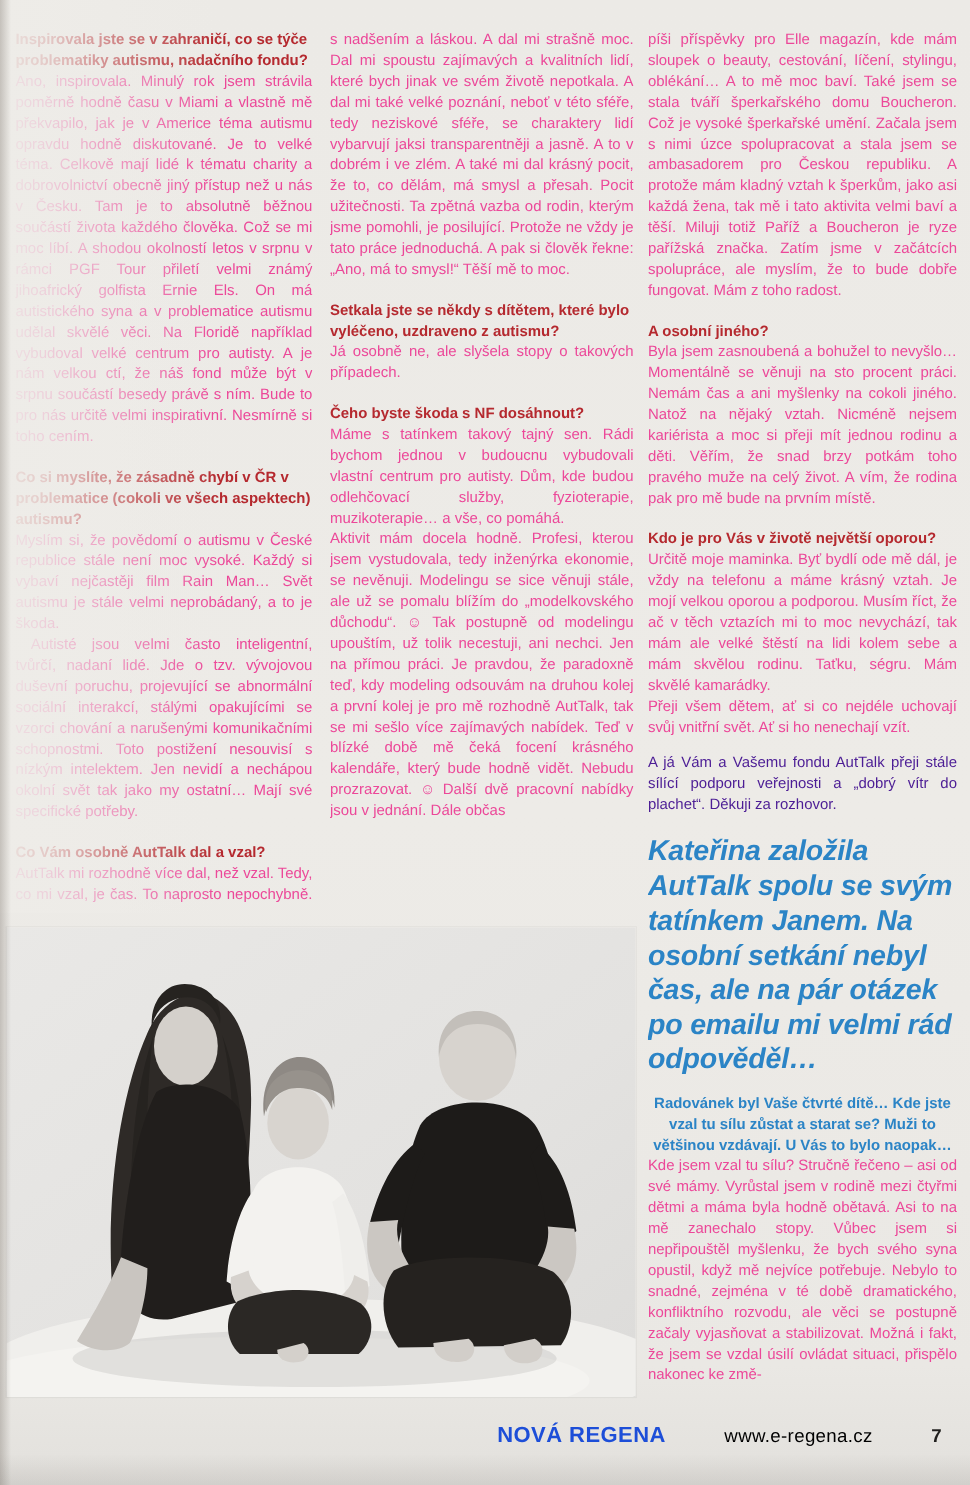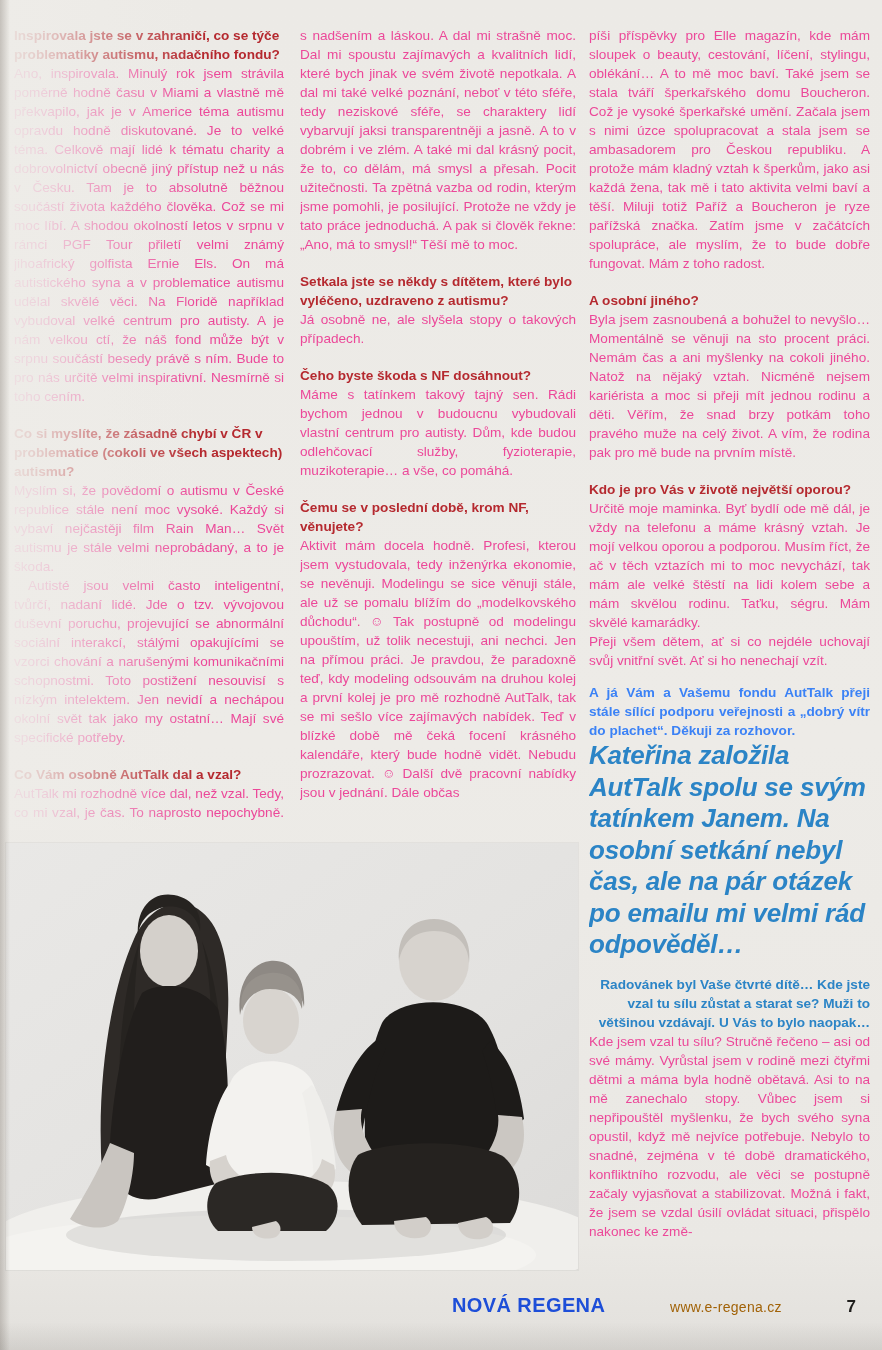--- a/index.html
+++ b/index.html
@@ -21,32 +21,32 @@
     pointer-events:none;z-index:5;}
   
   .col{position:absolute;top:26px;overflow:hidden;}
   .col-left{left:14px;width:270px;height:800px;}
   .col-mid{left:300px;width:276px;height:800px;}
   .col-right{left:589px;width:281px;height:1280px;}
   p{margin:0;font-size:13.6px;line-height:19px;text-align:justify;color:#ec4899;}
   .q{color:#b5292f;font-weight:700;margin-top:18px;text-align:left;}
   .col p:first-child{margin-top:0;}
   .indent{text-indent:14px;}
-  .closing{color:#3b82f6;font-weight:700;margin-top:13px;}
+  .closing{color:#4c1d95;font-weight:400;margin-top:13px;}
   .lede{color:#2b84c6;font-weight:700;font-style:italic;font-size:26px;line-height:31.5px;
-    text-align:left;letter-spacing:-.2px;}
-  .blueq{color:#2b84c6;font-weight:700;margin-top:14px;text-align:right;}
+    text-align:left;margin-top:18px;letter-spacing:-.2px;}
+  .blueq{color:#2b84c6;font-weight:700;margin-top:14px;text-align:center;}
   
   .photo{position:absolute;left:6px;top:843px;width:572px;height:427px;overflow:hidden;
     box-shadow:0 0 0 1px rgba(0,0,0,.04);}
   
   .footer{position:absolute;top:1294px;left:452px;width:404px;display:flex;
     justify-content:space-between;align-items:baseline;z-index:6;}
   .footer .mag{font-weight:700;font-size:20px;letter-spacing:.4px;color:#1d4ed8;}
-  .footer .url{font-size:14px;color:#a16207;letter-spacing:.3px;}
+  .footer .url{font-size:17px;color:#000000;letter-spacing:.3px;}
   .footer .num{font-weight:700;font-size:17px;color:#201f1d;}
 </style>
 </head>
 <body>
 
 <div class="page">
 
   <div class="col col-left">
     <p class="q">Inspirovala jste se v zahraničí, co se týče problematiky autismu, nadačního fondu?</p>
     <p>Ano, inspirovala. Minulý rok jsem strávila poměrně hodně času v Miami a vlastně mě překvapilo, jak je v Americe téma autismu opravdu hodně diskutované. Je to velké téma. Celkově mají lidé k tématu charity a dobrovolnictví obecně jiný přístup než u nás v Česku. Tam je to absolutně běžnou součástí života každého člověka. Což se mi moc líbí. A shodou okolností letos v srpnu v rámci PGF Tour přiletí velmi známý jihoafrický golfista Ernie Els. On má autistického syna a v problematice autismu udělal skvělé věci. Na Floridě například vybudoval velké centrum pro autisty. A je nám velkou ctí, že náš fond může být v srpnu součástí besedy právě s ním. Bude to pro nás určitě velmi inspirativní. Nesmírně si toho cením.</p>
@@ -56,21 +56,20 @@
     <p class="q">Co Vám osobně AutTalk dal a vzal?</p>
     <p>AutTalk mi rozhodně více dal, než vzal. Tedy, co mi vzal, je čas. To naprosto nepochybně. Ale tak je to se vším, co člověk dělá</p>
   </div>
 
   <div class="col col-mid">
     <p>s nadšením a láskou. A dal mi strašně moc. Dal mi spoustu zajímavých a kvalitních lidí, které bych jinak ve svém životě nepotkala. A dal mi také velké poznání, neboť v této sféře, tedy neziskové sféře, se charaktery lidí vybarvují jaksi transparentněji a jasně. A to v dobrém i ve zlém. A také mi dal krásný pocit, že to, co dělám, má smysl a přesah. Pocit užitečnosti. Ta zpětná vazba od rodin, kterým jsme pomohli, je posilující. Protože ne vždy je tato práce jednoduchá. A pak si člověk řekne: „Ano, má to smysl!“ Těší mě to moc.</p>
     <p class="q">Setkala jste se někdy s dítětem, které bylo vyléčeno, uzdraveno z autismu?</p>
     <p>Já osobně ne, ale slyšela stopy o takových případech.</p>
     <p class="q">Čeho byste škoda s NF dosáhnout?</p>
     <p>Máme s tatínkem takový tajný sen. Rádi bychom jednou v budoucnu vybudovali vlastní centrum pro autisty. Dům, kde budou odlehčovací služby, fyzioterapie, muzikoterapie… a vše, co pomáhá.</p>
-    <p class="q">Čemu se v poslední době, krom NF, věnujete?</p>
     <p>Aktivit mám docela hodně. Profesi, kterou jsem vystudovala, tedy inženýrka ekonomie, se nevěnuji. Modelingu se sice věnuji stále, ale už se pomalu blížím do „modelkovského důchodu“. ☺ Tak postupně od modelingu upouštím, už tolik necestuji, ani nechci. Jen na přímou práci. Je pravdou, že paradoxně teď, kdy modeling odsouvám na druhou kolej a první kolej je pro mě rozhodně AutTalk, tak se mi sešlo více zajímavých nabídek. Teď v blízké době mě čeká focení krásného kalendáře, který bude hodně vidět. Nebudu prozrazovat. ☺ Další dvě pracovní nabídky jsou v jednání. Dále občas</p>
   </div>
 
   <div class="col col-right">
     <p>píši příspěvky pro Elle magazín, kde mám sloupek o beauty, cestování, líčení, stylingu, oblékání… A to mě moc baví. Také jsem se stala tváří šperkařského domu Boucheron. Což je vysoké šperkařské umění. Začala jsem s nimi úzce spolupracovat a stala jsem se ambasadorem pro Českou republiku. A protože mám kladný vztah k šperkům, jako asi každá žena, tak mě i tato aktivita velmi baví a těší. Miluji totiž Paříž a Boucheron je ryze pařížská značka. Zatím jsme v začátcích spolupráce, ale myslím, že to bude dobře fungovat. Mám z toho radost.</p>
     <p class="q">A osobní jiného?</p>
     <p>Byla jsem zasnoubená a bohužel to nevyšlo… Momentálně se věnuji na sto procent práci. Nemám čas a ani myšlenky na cokoli jiného. Natož na nějaký vztah. Nicméně nejsem kariérista a moc si přeji mít jednou rodinu a děti. Věřím, že snad brzy potkám toho pravého muže na celý život. A vím, že rodina pak pro mě bude na prvním místě.</p>
     <p class="q">Kdo je pro Vás v životě největší oporou?</p>
     <p>Určitě moje maminka. Byť bydlí ode mě dál, je vždy na telefonu a máme krásný vztah. Je mojí velkou oporou a podporou. Musím říct, že ač v těch vztazích mi to moc nevychází, tak mám ale velké štěstí na lidi kolem sebe a mám skvělou rodinu. Taťku, ségru. Mám skvělé kamarádky.</p>
     <p>Přeji všem dětem, ať si co nejdéle uchovají svůj vnitřní svět. Ať si ho nenechají vzít.</p>

